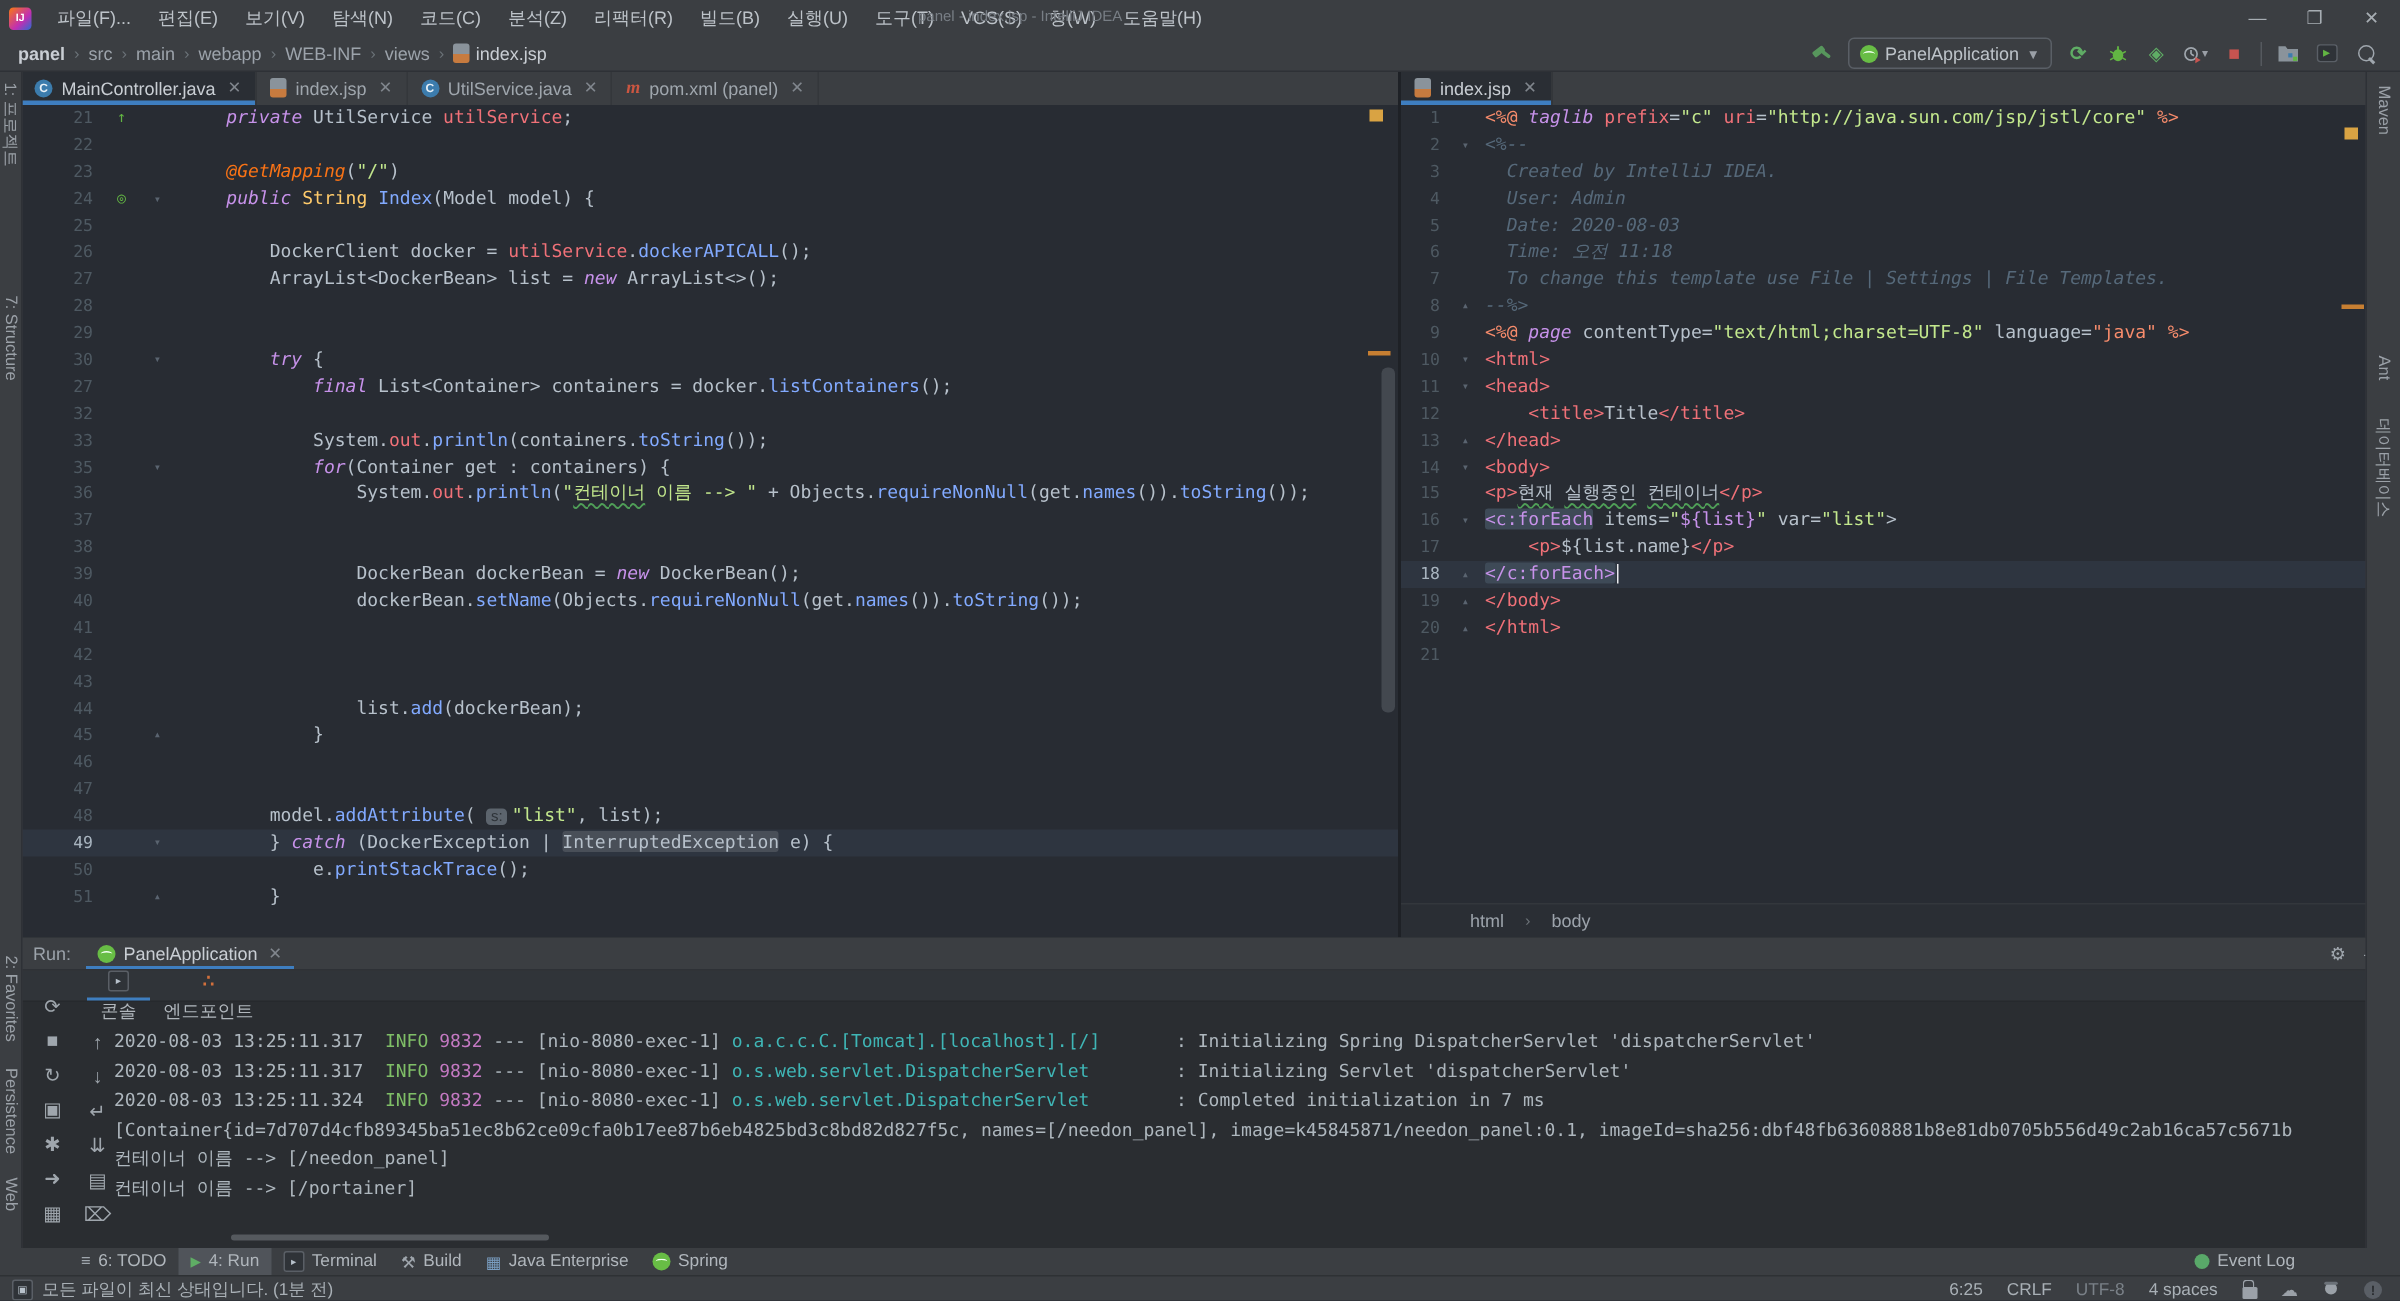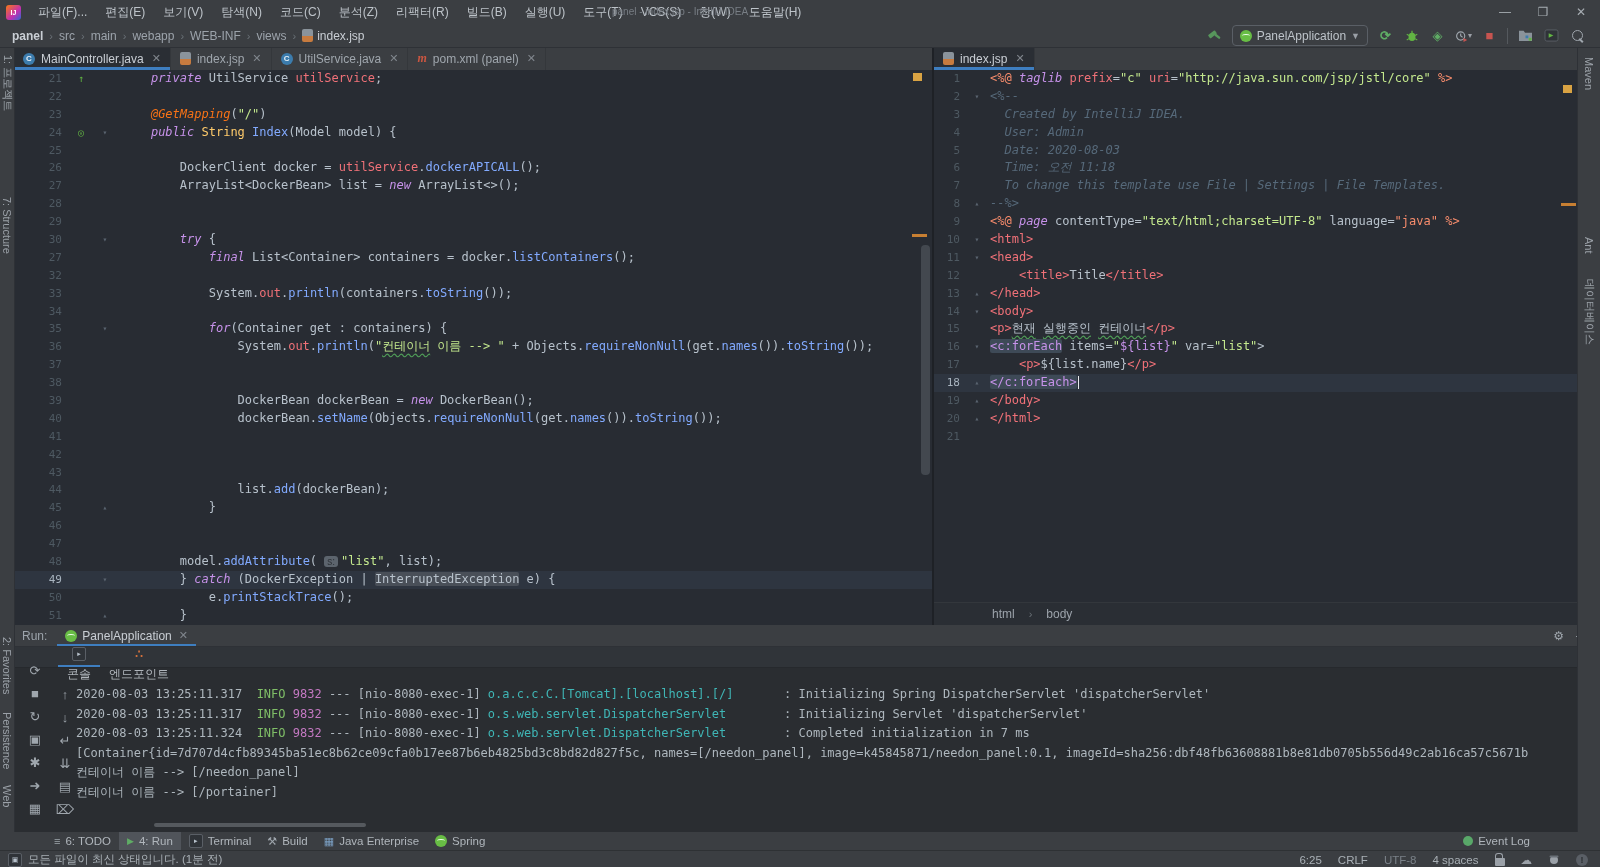--- a/index.html
+++ b/index.html
@@ -76,21 +76,21 @@
   .hint{background:#5C646D;color:#2E3338;border-radius:3px;padding:0 3px;font-size:10px;
     font-family:"Liberation Sans",sans-serif;margin-right:3px;}
   .caret{display:inline-block;width:1.5px;height:13px;background:#E8EAED;vertical-align:middle;margin-left:1px;}
   
   .mark{position:absolute;z-index:5;}
   .mark-sq{width:9px;height:8px;background:#D9A343;}
   .mark-dash{width:15px;height:3px;background:#C77F32;}
   .vthumb{position:absolute;width:9px;border-radius:4px;background:rgba(166,174,183,.22);z-index:5;}
   
   #jsp-breadcrumb{position:absolute;left:0;right:0;bottom:0;height:22px;background:#2A2E34;
-    border-top:1px solid #33373C;display:flex;align-items:center;padding-left:58px;font-size:12px;color:#9CA3AB;gap:8px;}
+    border-top:1px solid #33373C;display:flex;align-items:center;padding-left:46px;font-size:12px;color:#9CA3AB;gap:8px;}
   
   #runpanel{position:absolute;left:14px;right:0;top:625px;height:207px;background:#2A2D31;z-index:20;}
   #run-header{height:21px;background:#3B3E42;border-bottom:1px solid #2E3136;display:flex;align-items:center;}
   #run-label{color:#9CA3AB;font-size:12px;margin:0 10px 0 8px;}
   #run-tab{display:flex;align-items:center;gap:5px;height:100%;padding:0 8px;
     box-shadow:inset 0 -2px 0 #3E7EC0;color:#C9CED4;font-size:12px;}
   #run-header-actions{margin-left:auto;display:flex;gap:12px;padding-right:12px;color:#9FA6AD;font-size:12px;}
   #run-viewbar{height:20px;display:flex;align-items:center;padding-left:44px;background:#303439;
     border-bottom:1px solid #26292D;}
   .viewtab{display:flex;align-items:center;gap:5px;height:100%;padding:0 9px;font-size:12px;color:#B0B6BC;flex-direction:column;}
@@ -272,21 +272,20 @@
       <div class="cl"><span class="ln">24</span><span class="gic" style="color: rgb(98, 181, 67);">◎</span><span class="fold">▾</span><span class="code"><span class="tk tk">    </span><span class="tk kw">public</span><span class="tk tk"> </span><span class="tk cls">String</span><span class="tk tk"> </span><span class="tk fn">Index</span><span class="tk tk">(Model model) {</span></span></div>
       <div class="cl"><span class="ln">25</span><span class="gic"></span><span class="fold"></span><span class="code"></span></div>
       <div class="cl"><span class="ln">26</span><span class="gic"></span><span class="fold"></span><span class="code"><span class="tk tk">        DockerClient docker = </span><span class="tk fld">utilService</span><span class="tk tk">.</span><span class="tk fn">dockerAPICALL</span><span class="tk tk">();</span></span></div>
       <div class="cl"><span class="ln">27</span><span class="gic"></span><span class="fold"></span><span class="code"><span class="tk tk">        ArrayList&lt;DockerBean&gt; list = </span><span class="tk kw">new</span><span class="tk tk"> ArrayList&lt;&gt;();</span></span></div>
       <div class="cl"><span class="ln">28</span><span class="gic"></span><span class="fold"></span><span class="code"></span></div>
       <div class="cl"><span class="ln">29</span><span class="gic"></span><span class="fold"></span><span class="code"></span></div>
       <div class="cl"><span class="ln">30</span><span class="gic"></span><span class="fold">▾</span><span class="code"><span class="tk tk">        </span><span class="tk kw">try</span><span class="tk tk"> {</span></span></div>
       <div class="cl"><span class="ln">27</span><span class="gic"></span><span class="fold"></span><span class="code"><span class="tk tk">            </span><span class="tk kw">final</span><span class="tk tk"> List&lt;Container&gt; containers = docker.</span><span class="tk fn">listContainers</span><span class="tk tk">();</span></span></div>
       <div class="cl"><span class="ln">32</span><span class="gic"></span><span class="fold"></span><span class="code"></span></div>
       <div class="cl"><span class="ln">33</span><span class="gic"></span><span class="fold"></span><span class="code"><span class="tk tk">            System.</span><span class="tk fld">out</span><span class="tk tk">.</span><span class="tk fn">println</span><span class="tk tk">(containers.</span><span class="tk fn">toString</span><span class="tk tk">());</span></span></div>
-      <div class="cl"><span class="ln">34</span><span class="gic"></span><span class="fold"></span><span class="code"></span></div>
       <div class="cl"><span class="ln">35</span><span class="gic"></span><span class="fold">▾</span><span class="code"><span class="tk tk">            </span><span class="tk kw">for</span><span class="tk tk">(Container get : containers) {</span></span></div>
       <div class="cl"><span class="ln">36</span><span class="gic"></span><span class="fold"></span><span class="code"><span class="tk tk">                System.</span><span class="tk fld">out</span><span class="tk tk">.</span><span class="tk fn">println</span><span class="tk tk">(</span><span class="tk str">"</span><span class="tk str typo">컨테이너</span><span class="tk str"> 이름 --&gt; "</span><span class="tk tk"> + Objects.</span><span class="tk fn">requireNonNull</span><span class="tk tk">(get.</span><span class="tk fn">names</span><span class="tk tk">()).</span><span class="tk fn">toString</span><span class="tk tk">());</span></span></div>
       <div class="cl"><span class="ln">37</span><span class="gic"></span><span class="fold"></span><span class="code"></span></div>
       <div class="cl"><span class="ln">38</span><span class="gic"></span><span class="fold"></span><span class="code"></span></div>
       <div class="cl"><span class="ln">39</span><span class="gic"></span><span class="fold"></span><span class="code"><span class="tk tk">                DockerBean dockerBean = </span><span class="tk kw">new</span><span class="tk tk"> DockerBean();</span></span></div>
       <div class="cl"><span class="ln">40</span><span class="gic"></span><span class="fold"></span><span class="code"><span class="tk tk">                dockerBean.</span><span class="tk fn">setName</span><span class="tk tk">(Objects.</span><span class="tk fn">requireNonNull</span><span class="tk tk">(get.</span><span class="tk fn">names</span><span class="tk tk">()).</span><span class="tk fn">toString</span><span class="tk tk">());</span></span></div>
       <div class="cl"><span class="ln">41</span><span class="gic"></span><span class="fold"></span><span class="code"></span></div>
       <div class="cl"><span class="ln">42</span><span class="gic"></span><span class="fold"></span><span class="code"></span></div>
       <div class="cl"><span class="ln">43</span><span class="gic"></span><span class="fold"></span><span class="code"></span></div>
       <div class="cl"><span class="ln">44</span><span class="gic"></span><span class="fold"></span><span class="code"><span class="tk tk">                list.</span><span class="tk fn">add</span><span class="tk tk">(dockerBean);</span></span></div>

